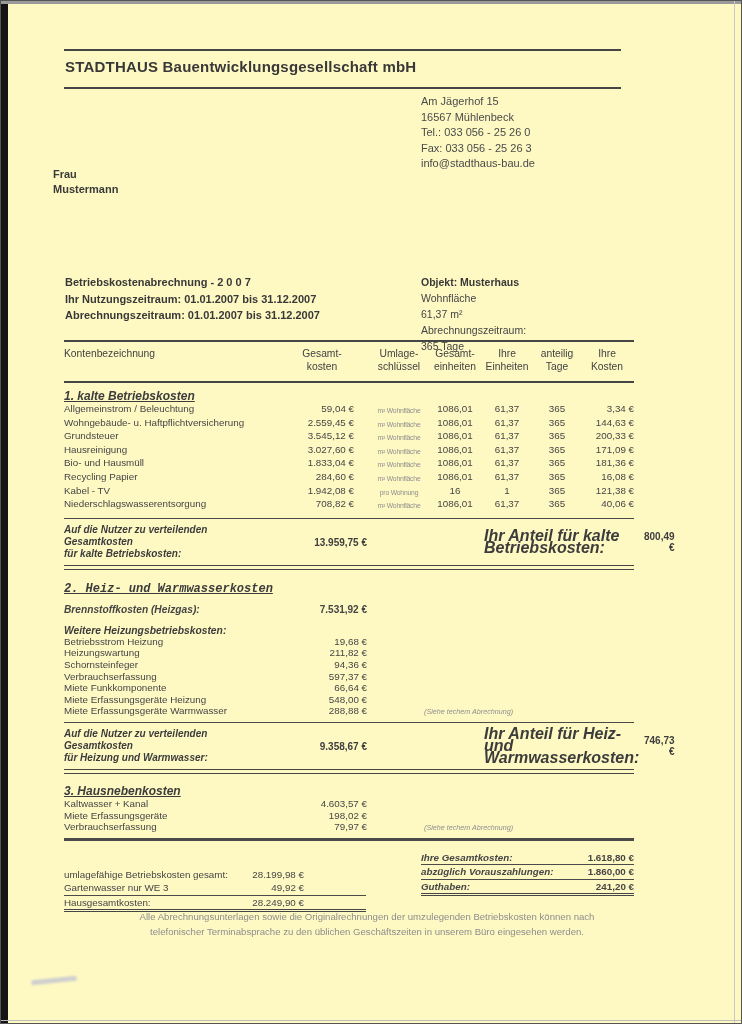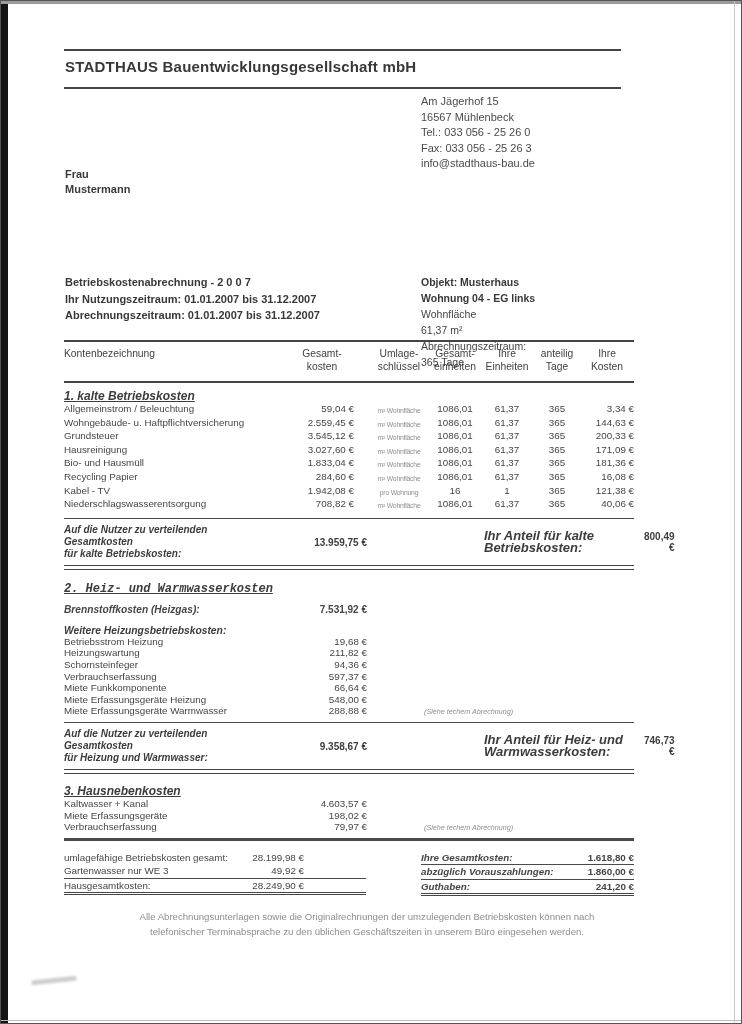--- a/index.html
+++ b/index.html
@@ -1,35 +1,35 @@
 <!DOCTYPE html>
 <html><head>
 <meta charset="utf-8">
 <style>
   html,body{margin:0;padding:0;background:#d8d8d8;}
-  .scan{position:relative;width:742px;height:1024px;background:#ffffff;overflow:hidden;
+  .scan{position:relative;width:742px;height:1024px;background:#fef9c3;overflow:hidden;
         border:1px solid #555;box-sizing:border-box;
         font-family:"Liberation Sans",sans-serif;color:#3d3d3d;}
   .edge-left{position:absolute;left:0;top:0;width:7px;height:1024px;background:#141414;}
   .edge-top{position:absolute;left:0;top:0;width:742px;height:3px;background:#9a9a9a;}
   .edge-right{position:absolute;right:6px;top:0;width:1px;height:1024px;background:#c8c8c8;}
   .edge-bottom{position:absolute;left:0;bottom:2px;width:742px;height:1px;background:#bdbdbd;}
   .smudge{position:absolute;left:30px;top:977px;width:46px;height:5px;background:#cfcfcf;
           transform:rotate(-6deg);border-radius:3px;filter:blur(1px);}
 
   .rule{background:#454545;height:2px;}
   .rule-thin{background:#4a4a4a;height:1.5px;}
   .rule-dbl{border-top:1.5px solid #454545;border-bottom:1.5px solid #454545;height:2.5px;}
 
   .lh-rule1{position:absolute;left:63px;top:48px;width:557px;}
   .company{position:absolute;left:64px;top:57px;font-size:15px;font-weight:bold;color:#383838;letter-spacing:.2px;}
   .lh-rule2{position:absolute;left:63px;top:86px;width:557px;}
 
   .address{position:absolute;left:420px;top:93px;font-size:11px;line-height:15.5px;color:#4a4a4a;}
-  .recipient{position:absolute;left:64px;top:166px;font-size:11px;font-weight:bold;line-height:15px;color:#3a3a3a;}
+  .recipient{position:absolute;left:52px;top:166px;font-size:11px;font-weight:bold;line-height:15px;color:#3a3a3a;}
 
   .info-left{position:absolute;left:64px;top:273px;font-size:11px;font-weight:bold;line-height:16.5px;color:#383838;}
   .info-right{position:absolute;left:420px;top:273px;width:212px;font-size:10.5px;line-height:16px;color:#444;}
   .info-right .b{font-weight:bold;color:#383838;}
   .ir-row{display:flex;justify-content:space-between;flex-direction:column;}
 
   .main{position:absolute;left:63px;top:339px;width:570px;}
 
   .t-head{display:grid;grid-template-columns:212px 92px 62px 50px 54px 46px 54px;padding:5px 0 8px 0;}
   .th{font-size:10.3px;line-height:13px;text-align:center;color:#424242;}
@@ -52,25 +52,25 @@
   .kl{font-size:9.8px;color:#454545;}
   .note{position:absolute;right:60px;bottom:1px;left:360px;font-size:7.2px;font-style:italic;color:#8f8f8f;white-space:nowrap;}
 
   .fuel{display:grid;grid-template-columns:190px 113px 1fr;}
   .fuel .kl{font-weight:bold;font-style:italic;font-size:10.2px;}
   .fuel .kv{font-weight:bold;font-size:10px;}
 
   .summary{display:grid;grid-template-columns:190px 113px 117px 160px 1fr;align-items:center;padding:5px 0;}
   .sum-label{font-size:10px;font-weight:bold;font-style:italic;line-height:12px;color:#3c3c3c;}
   .sum-total{font-size:10px;font-weight:bold;text-align:right;color:#3e3e3e;}
-  .share-label{font-size:13px;font-weight:bold;font-style:italic;line-height:12px;color:#3c3c3c;}
+  .share-label{font-size:16px;font-weight:bold;font-style:italic;line-height:12px;color:#3c3c3c;}
   .share-value{font-size:10px;font-weight:bold;text-align:right;color:#3e3e3e;}
 
   .totals{display:flex;margin-top:10px;}
-  .tot-left{width:302px;}
+  .tot-left{width:302px;margin-top:17px;}
   .tot-gap{width:55px;}
   .tot-right{width:213px;}
   .tot-row{display:flex;justify-content:space-between;line-height:13.5px;font-size:9.8px;color:#454545;}
   .tot-left .tot-row .tval{padding-right:62px;}
   .tot-right .tot-row .tlab{font-weight:bold;font-style:italic;}
   .tot-right .tot-row .tval{font-weight:bold;}
   .u1{border-bottom:1.2px solid #4a4a4a;}
   .u2{border-bottom:3px double #454545;}
 
   .footer{position:absolute;left:66px;top:908px;width:600px;text-align:center;
@@ -103,21 +103,20 @@
       <div>Mustermann</div>
     </div>
 
   <div class="info-left">
     <div>Betriebskostenabrechnung - 2 0 0 7</div>
     <div>Ihr Nutzungszeitraum: 01.01.2007 bis 31.12.2007</div>
     <div>Abrechnungszeitraum: 01.01.2007 bis 31.12.2007</div>
   </div>
   <div class="info-right">
     <div class="b">Objekt: Musterhaus</div>
-    <div class="b">Wohnung 04 - EG links</div>
     <div class="ir-row">
       <span>Wohnfläche</span>
       <span>61,37 m²</span>
     </div>
     <div class="ir-row">
       <span>Abrechnungszeitraum:</span>
       <span>365 Tage</span>
     </div>
   </div>
 

